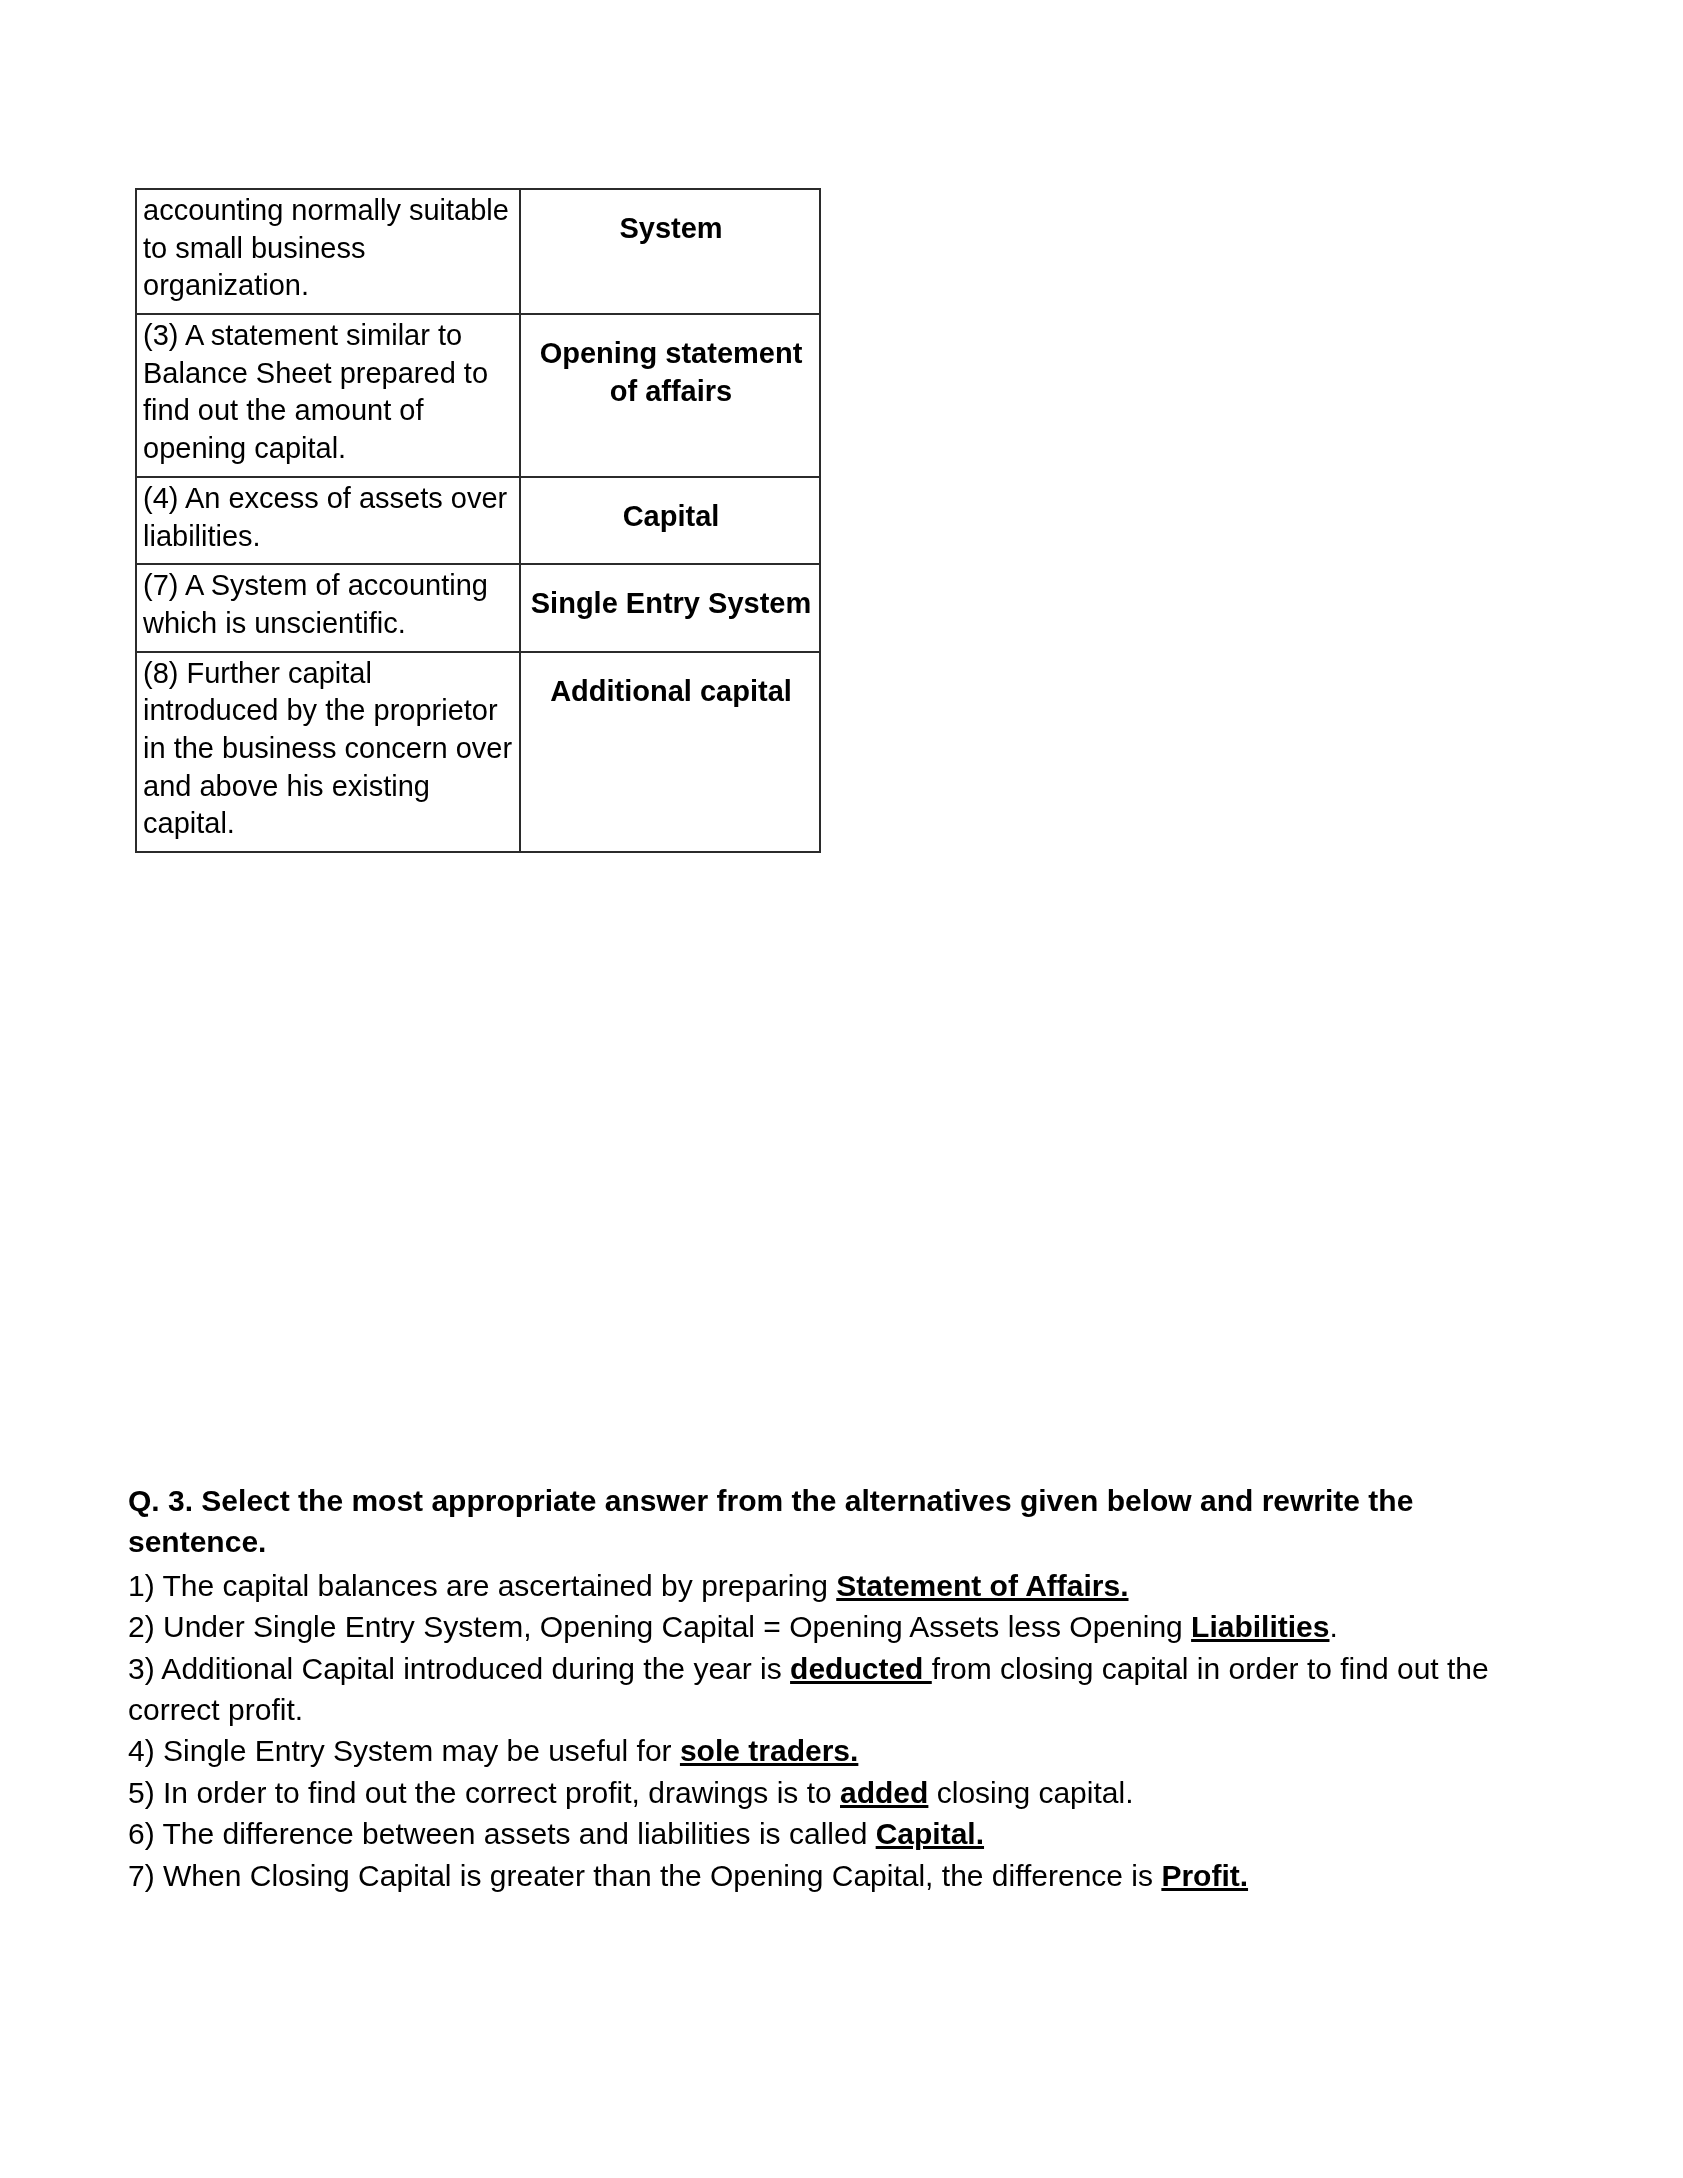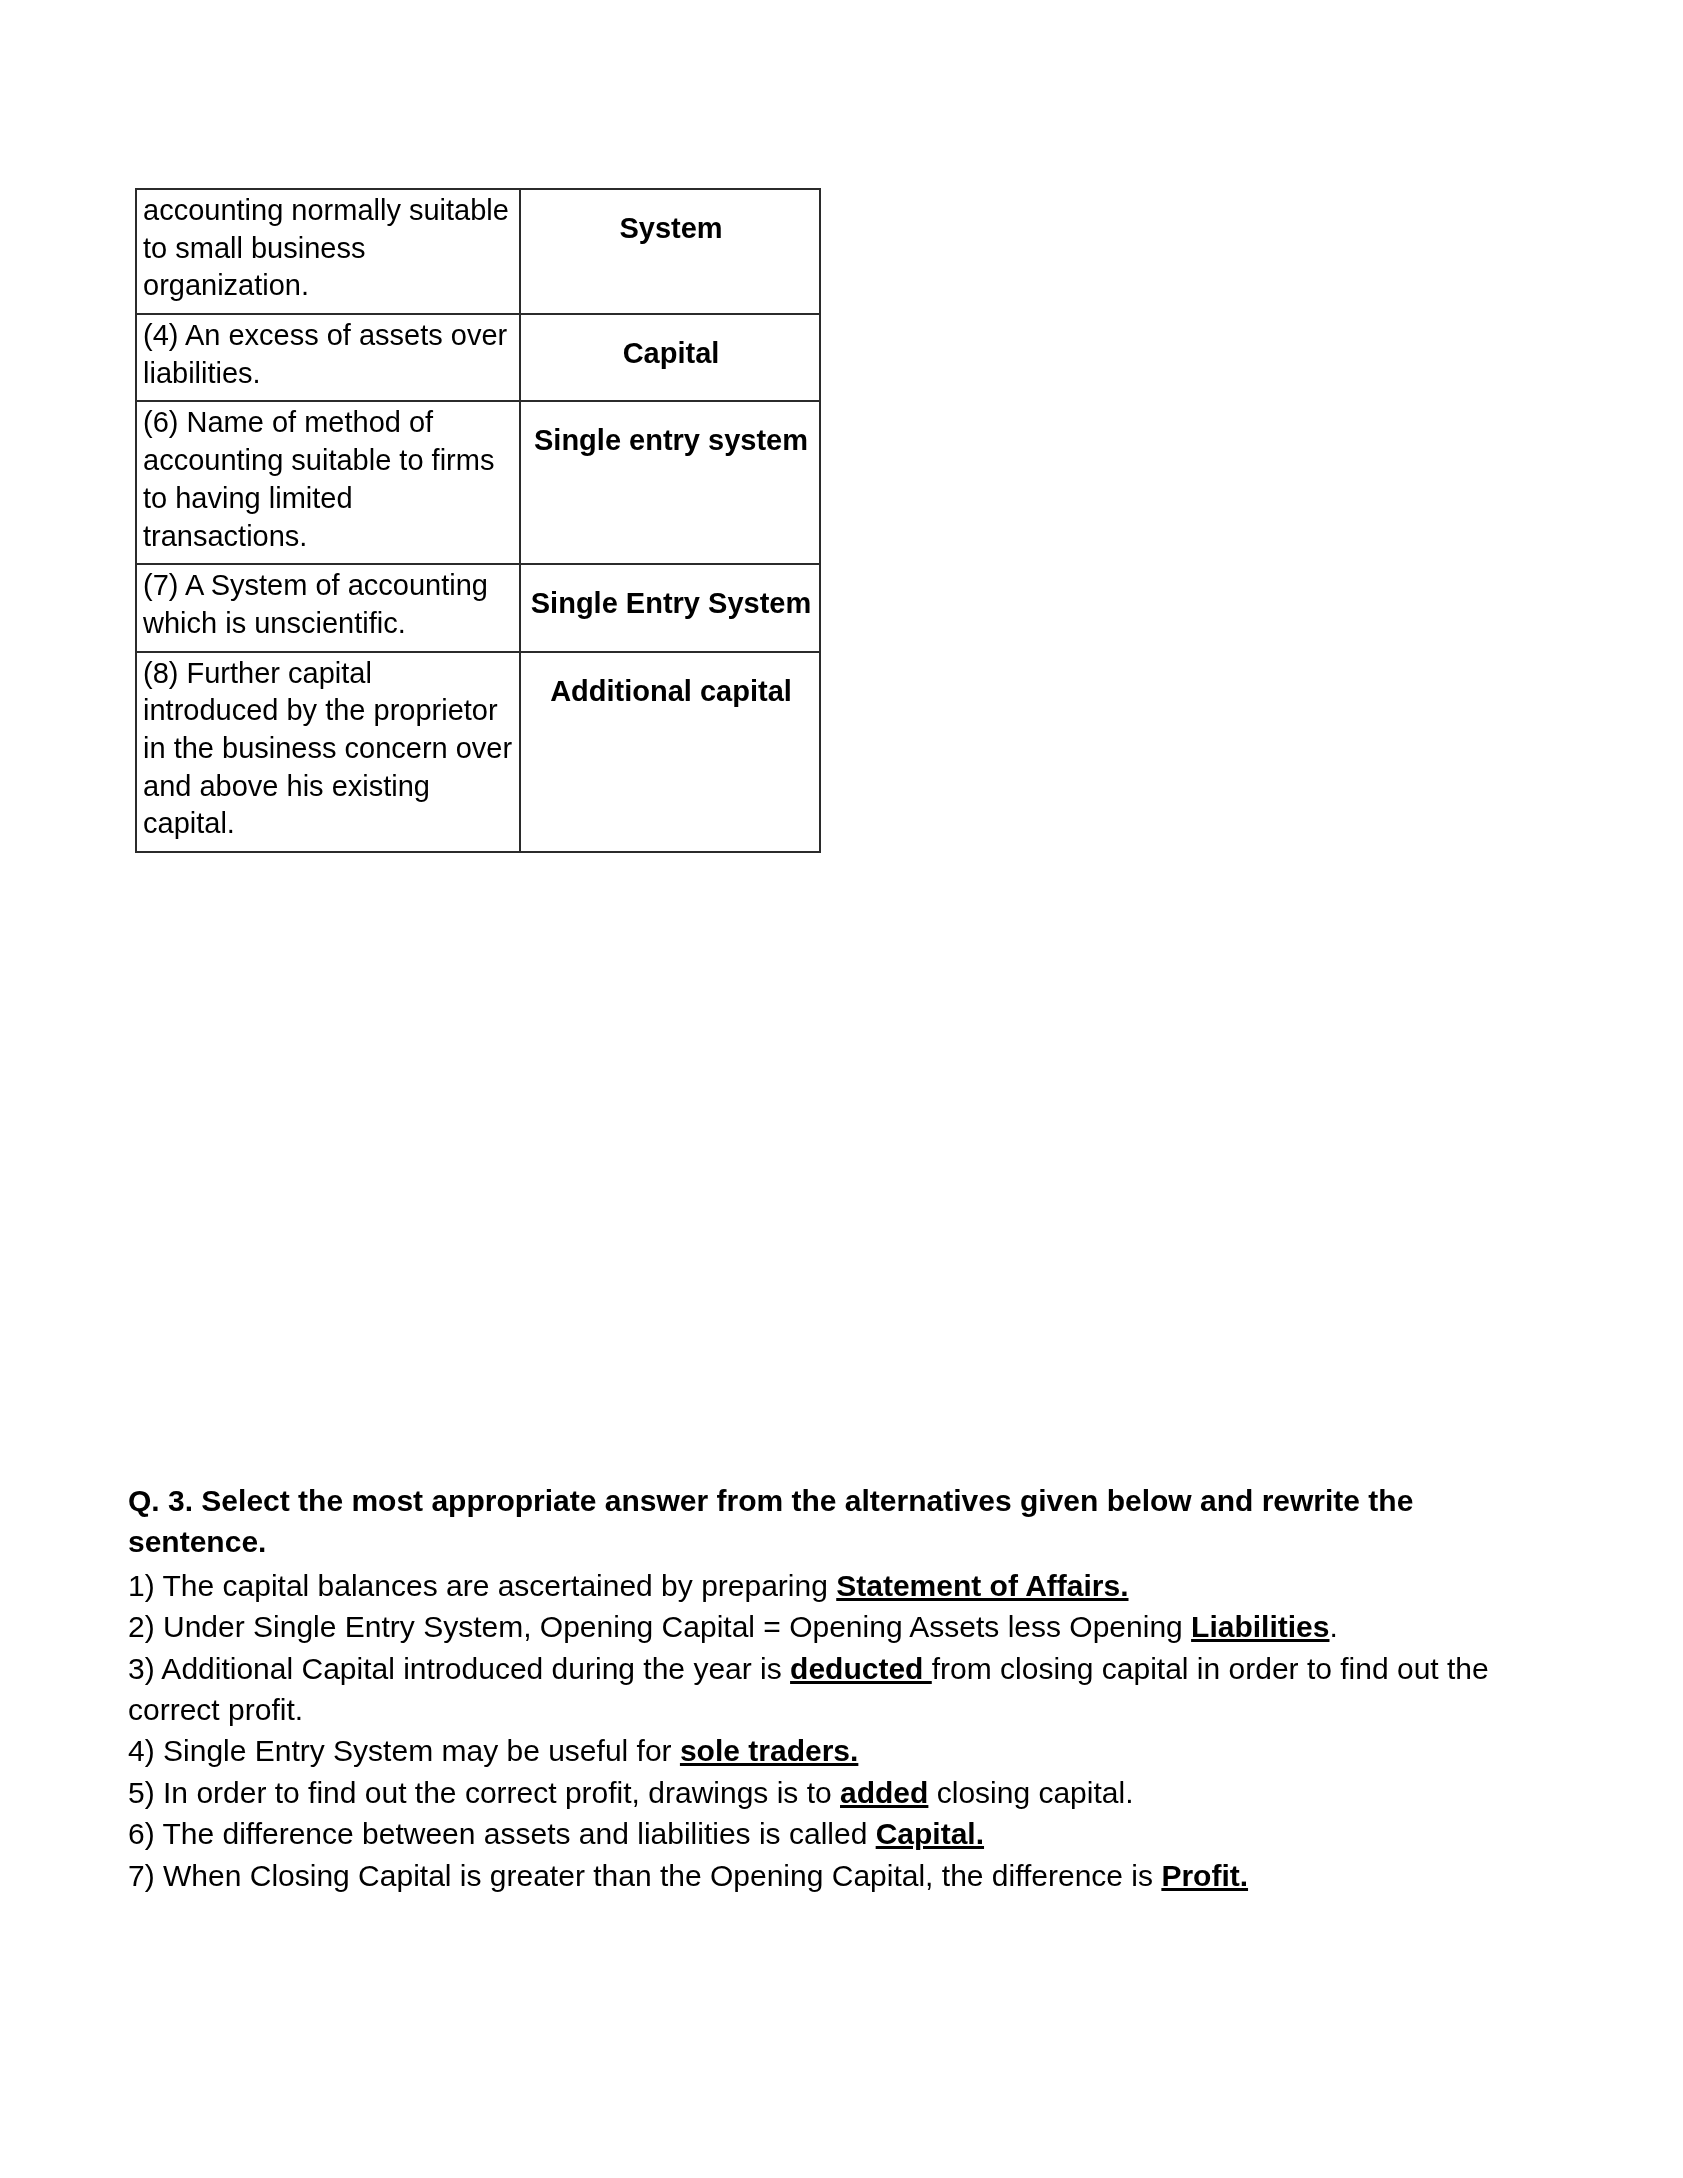--- a/index.html
+++ b/index.html
@@ -79,26 +79,26 @@
 
 <div class="page">
 
   <table class="match-table">
     <tbody>
       <tr class="first-row">
         <td class="col-left">accounting normally suitable to small business organization.</td>
         <td class="col-right">System</td>
       </tr>
       <tr>
+        <td class="col-left">(3) A statement similar to Balance Sheet prepared to find out the amount of opening capital.</td>
+        <td class="col-right">Opening statement of affairs</td>
+      </tr>
+      <tr>
         <td class="col-left">(4) An excess of assets over liabilities.</td>
         <td class="col-right">Capital</td>
-      </tr>
-      <tr>
-        <td class="col-left">(6) Name of method of accounting suitable to firms to having limited transactions.</td>
-        <td class="col-right">Single entry system</td>
       </tr>
       <tr>
         <td class="col-left">(7) A System of accounting which is unscientific.</td>
         <td class="col-right">Single Entry System</td>
       </tr>
       <tr>
         <td class="col-left">(8) Further capital introduced by the proprietor in the business concern over and above his existing capital.</td>
         <td class="col-right">Additional capital</td>
       </tr>
     </tbody>

